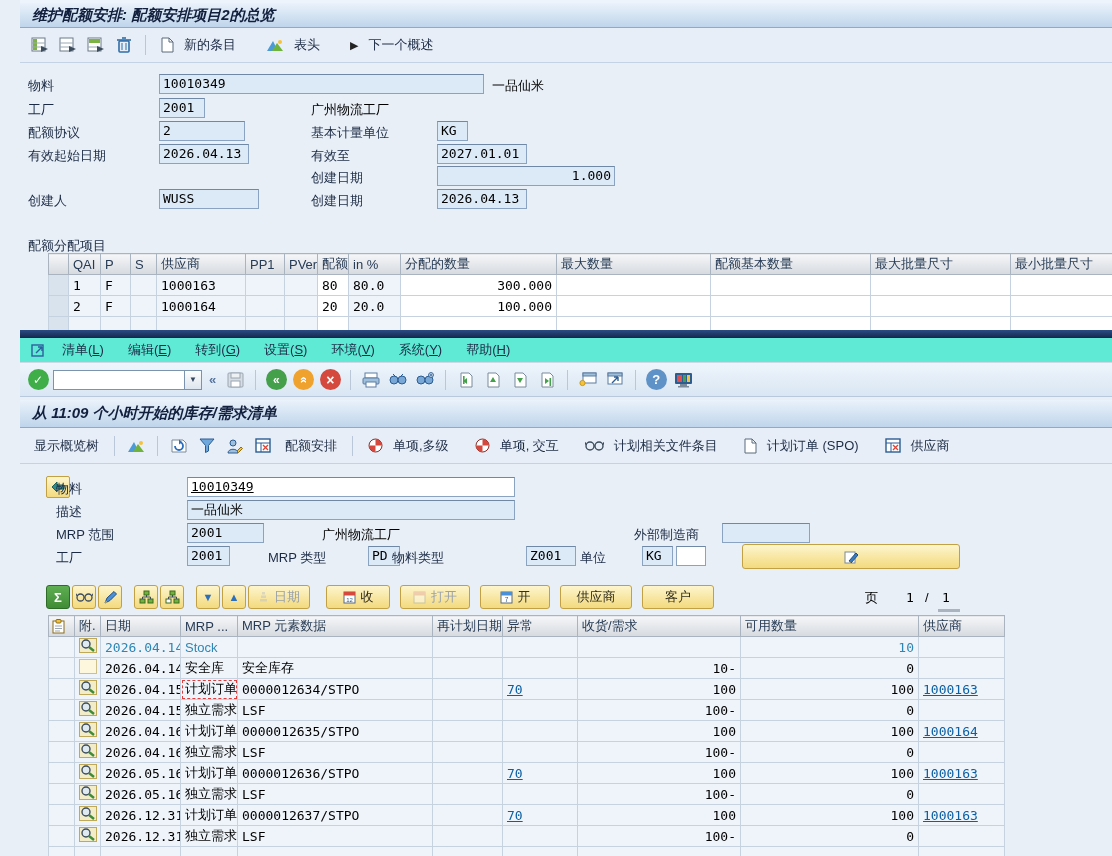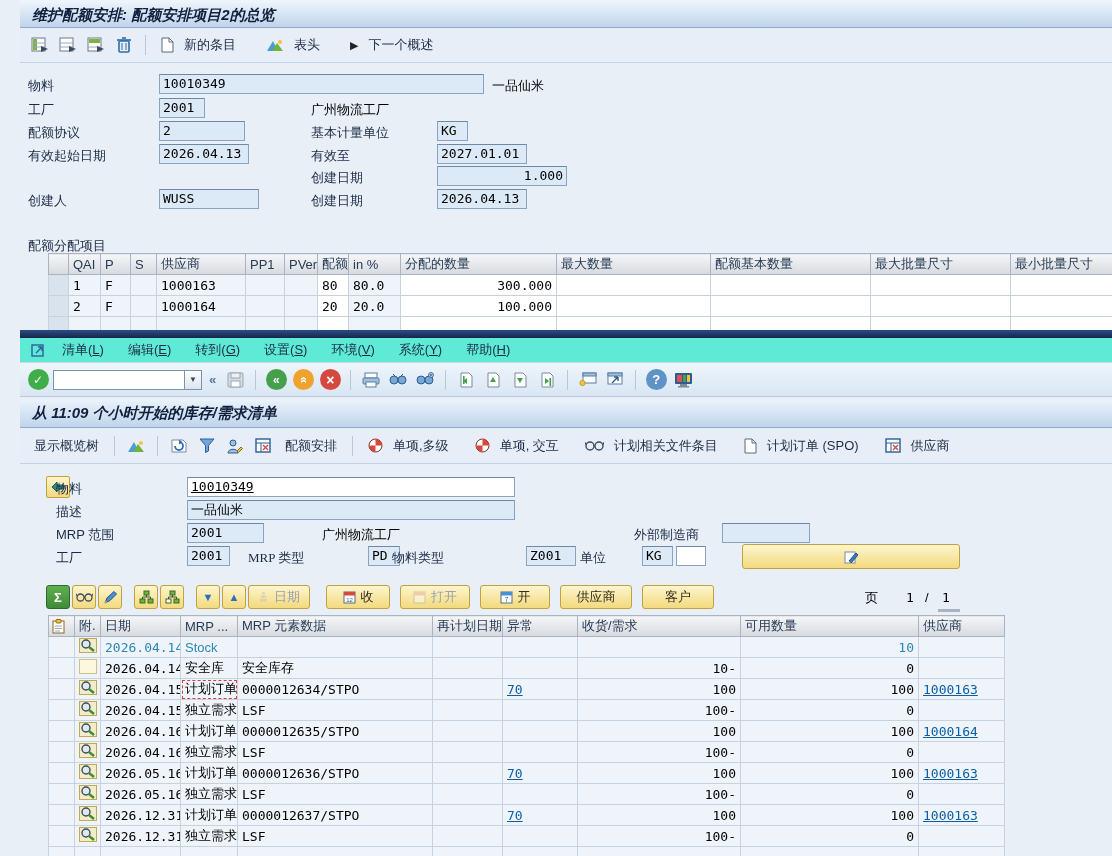--- a/index.html
+++ b/index.html
@@ -158,21 +158,21 @@
   <span class="fld" style="left:139px;top:121px;width:86px;">2</span>
   <span class="lbl" style="left:291px;top:123px;">基本计量单位</span>
   <span class="fld" style="left:417px;top:121px;width:31px;">KG</span>
 
   <span class="lbl" style="left:8px;top:146px;">有效起始日期</span>
   <span class="fld" style="left:139px;top:144px;width:90px;">2026.04.13</span>
   <span class="lbl" style="left:291px;top:146px;">有效至</span>
   <span class="fld" style="left:417px;top:144px;width:90px;">2027.01.01</span>
 
   <span class="lbl" style="left:291px;top:168px;">创建日期</span>
-  <span class="fld rt" style="left:417px;top:166px;width:130px;">1.000</span>
+  <span class="fld rt" style="left:417px;top:166px;width:178px;">1.000</span>
 
   <span class="lbl" style="left:8px;top:191px;">创建人</span>
   <span class="fld" style="left:139px;top:189px;width:100px;">WUSS</span>
   <span class="lbl" style="left:291px;top:191px;">创建日期</span>
   <span class="fld" style="left:417px;top:189px;width:90px;">2026.04.13</span>
 
   <span class="lbl" style="left:8px;top:236px;">配额分配项目</span>
 
   <div class="abs" style="left:8px;top:253px;width:1097px;height:77px;overflow:hidden;">
     <table class="grid" style="width:1096px;">
@@ -503,21 +503,21 @@
   <span class="fld" style="left:167px;top:162px;width:328px;">一品仙米</span>
 
   <span class="lbl" style="left:36px;top:187px;">MRP 范围</span>
   <span class="fld" style="left:167px;top:185px;width:77px;">2001</span>
   <span class="ftext" style="left:302px;top:187px;">广州物流工厂</span>
   <span class="lbl" style="left:614px;top:187px;">外部制造商</span>
   <span class="fld" style="left:702px;top:185px;width:88px;"></span>
 
   <span class="lbl" style="left:36px;top:210px;">工厂</span>
   <span class="fld" style="left:167px;top:208px;width:43px;">2001</span>
-  <span class="lbl" style="left:228px;top:210px;font-family:Liberation Serif, serif;">MRP 类型</span>
+  <span class="lbl" style="left:248px;top:210px;">MRP 类型</span>
   <span class="fld" style="left:348px;top:208px;width:32px;">PD</span>
   <span class="lbl" style="left:372px;top:210px;">物料类型</span>
   <span class="fld" style="left:506px;top:208px;width:50px;">Z001</span>
   <span class="lbl" style="left:560px;top:210px;">单位</span>
   <span class="fld" style="left:622px;top:208px;width:31px;">KG</span>
   <span class="fld white" style="left:656px;top:208px;width:30px;"></span>
   <span class="ybtn abs" style="left:702px;top:206px;width:218px;height:25px;">
     <svg width="14" height="14">
         <rect x="1" y="2" width="10" height="11" fill="#fff" stroke="#7a8a9a"></rect>
         <path d="M5 11 L12 3 L14 5 L7 13 Z" fill="#3a7bbf" stroke="#1f4d80"></path>

